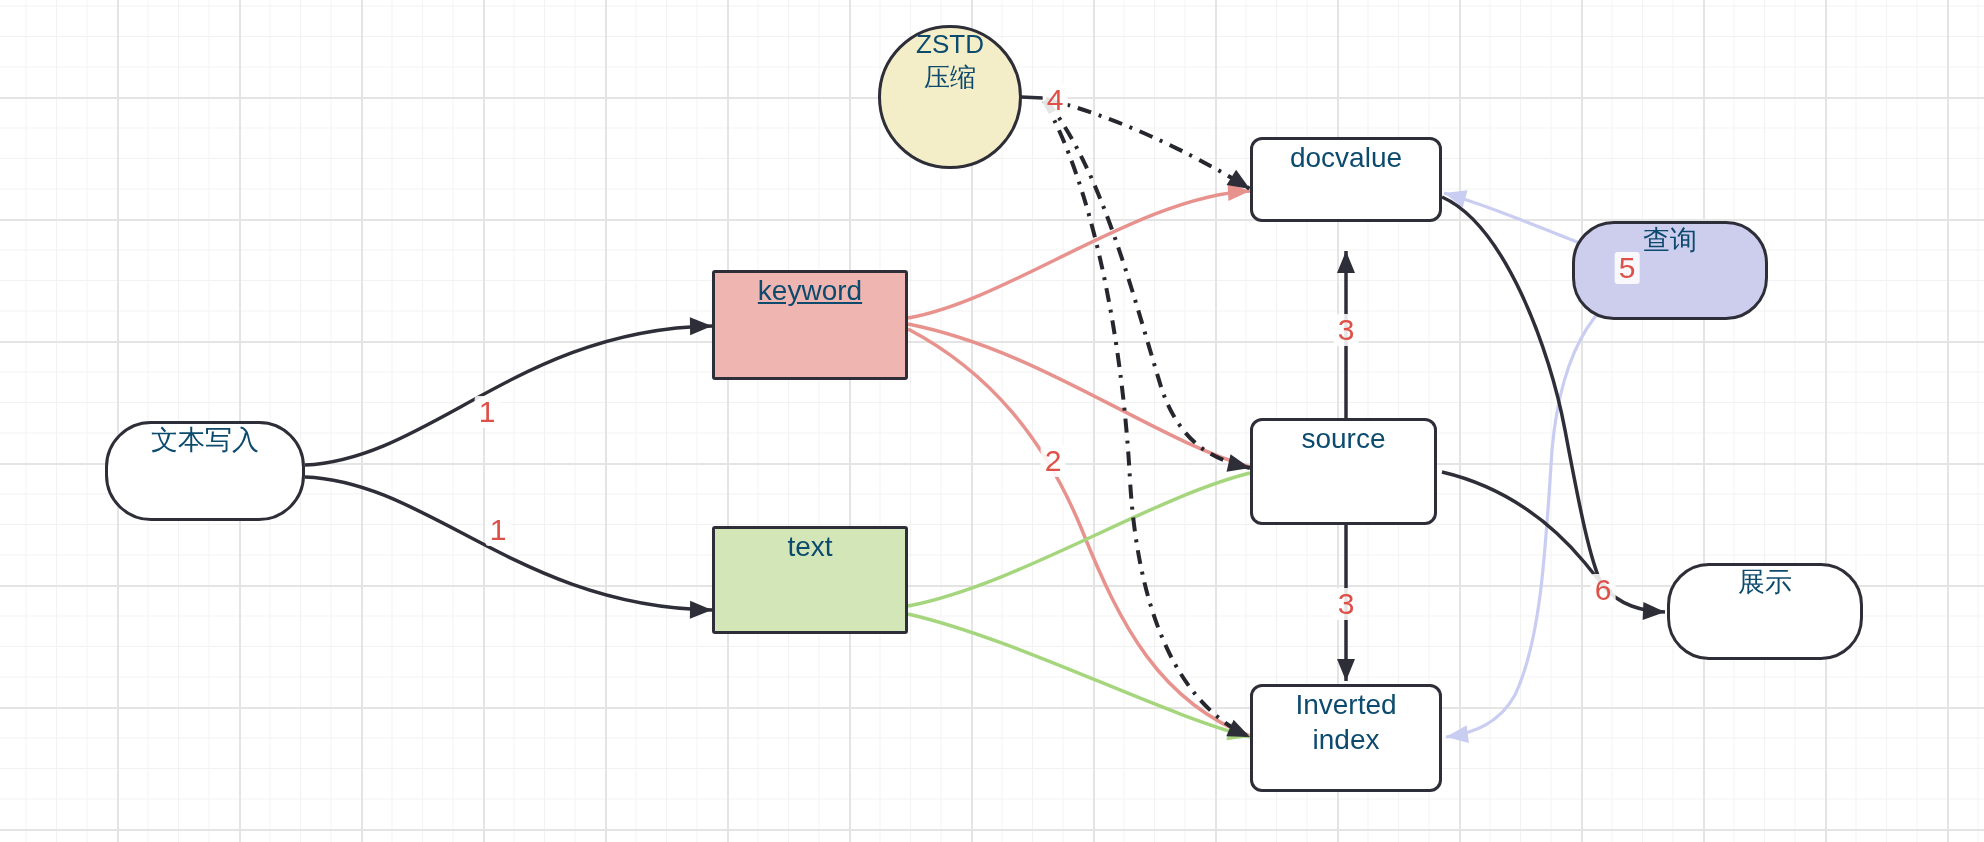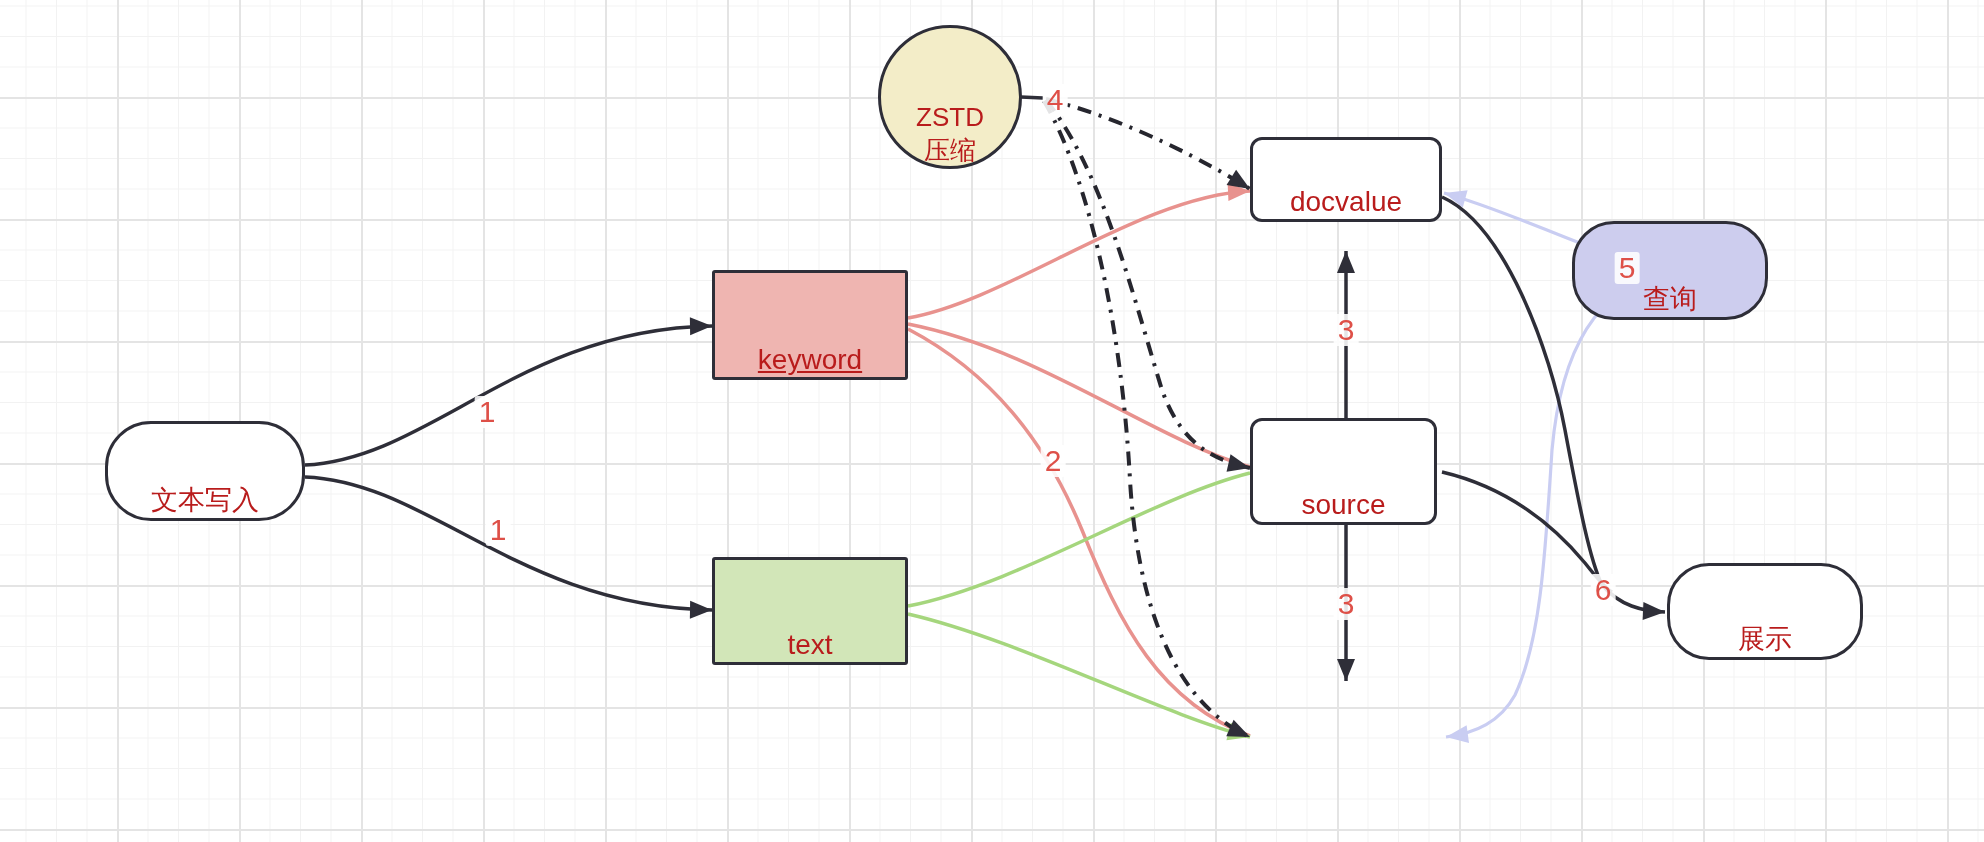--- a/index.html
+++ b/index.html
@@ -16,22 +16,22 @@
       linear-gradient(90deg, #e4e4e4 1.5px, transparent 1.5px),
       linear-gradient(#f2f2f2 1px, transparent 1px),
       linear-gradient(90deg, #f2f2f2 1px, transparent 1px);
     background-size:122px 122px,122px 122px,30.5px 30.5px,30.5px 30.5px;
     background-position:-3px -25px,-5px 0,-3px -25px,-5px 0;
   }
   svg.edges{position:absolute;left:0;top:0;}
   .node{
     position:absolute;box-sizing:border-box;
     border:3.5px solid #2e2e38;
-    display:flex;align-items:flex-end;justify-content:center;
-    text-align:center;color:#b91c1c;font-size:28px;
+    display:flex;align-items:flex-start;justify-content:center;
+    text-align:center;color:#0c4a6e;font-size:28px;
     white-space:pre-line;line-height:1.25;
   }
   .pill{border-radius:46px;background:#ffffff;}
   .rect{border-radius:3px;}
   .soft{border-radius:12px;background:#ffffff;}
   .circle{border-radius:50%;background:#f3edc8;}
   .n-keyword{background:#efb5b1;text-decoration:underline;}
   .n-text{background:#d2e6b8;}
   .n-query{background:#cdcdee;border-radius:42px;}
   .edge-label{
@@ -85,37 +85,41 @@
   </svg>
 
   <div class="node pill" style="left:105px;top:421px;width:200px;height:100px;font-size:27px;">
     <span>文本写入</span>
   </div>
 
   <div class="node rect n-keyword" style="left:712px;top:270px;width:196px;height:110px;">
     <span>keyword</span>
   </div>
 
-  <div class="node rect n-text" style="left:712px;top:557px;width:196px;height:108px;">
+  <div class="node rect n-text" style="left:712px;top:526px;width:196px;height:108px;">
     <span>text</span>
   </div>
 
   <div class="node circle" style="left:878px;top:25px;width:144px;height:144px;font-size:26px;">
     <span>ZSTD
 压缩</span>
   </div>
 
   <div class="node soft" style="left:1250px;top:137px;width:192px;height:85px;">
     <span>docvalue</span>
   </div>
 
   <div class="node soft" style="left:1250px;top:418px;width:187px;height:107px;">
     <span>source</span>
   </div>
 
+  <div class="node soft" style="left:1250px;top:684px;width:192px;height:108px;">
+    <span>Inverted
+index</span>
+  </div>
 
   <div class="node n-query" style="left:1572px;top:221px;width:196px;height:99px;font-size:27px;">
     <span>查询</span>
   </div>
 
   <div class="node pill" style="left:1667px;top:563px;width:196px;height:97px;font-size:27px;border-radius:42px;">
     <span>展示</span>
   </div>
 
   <div class="edge-label" style="left:487px;top:412px;">1</div>

